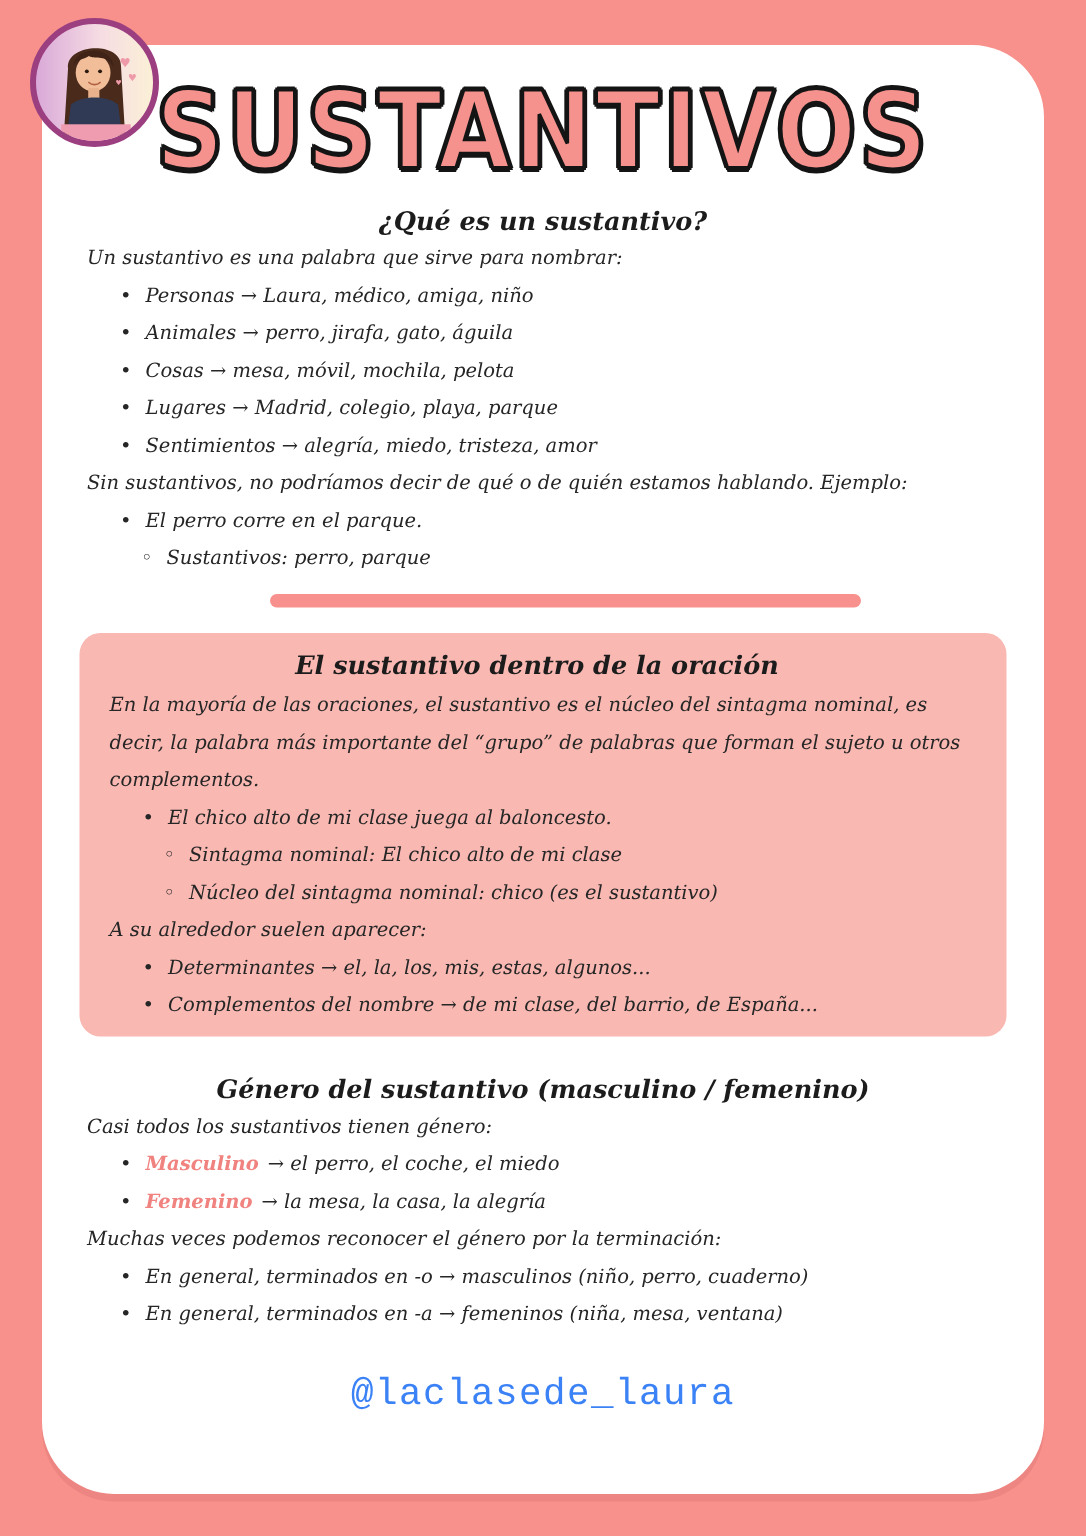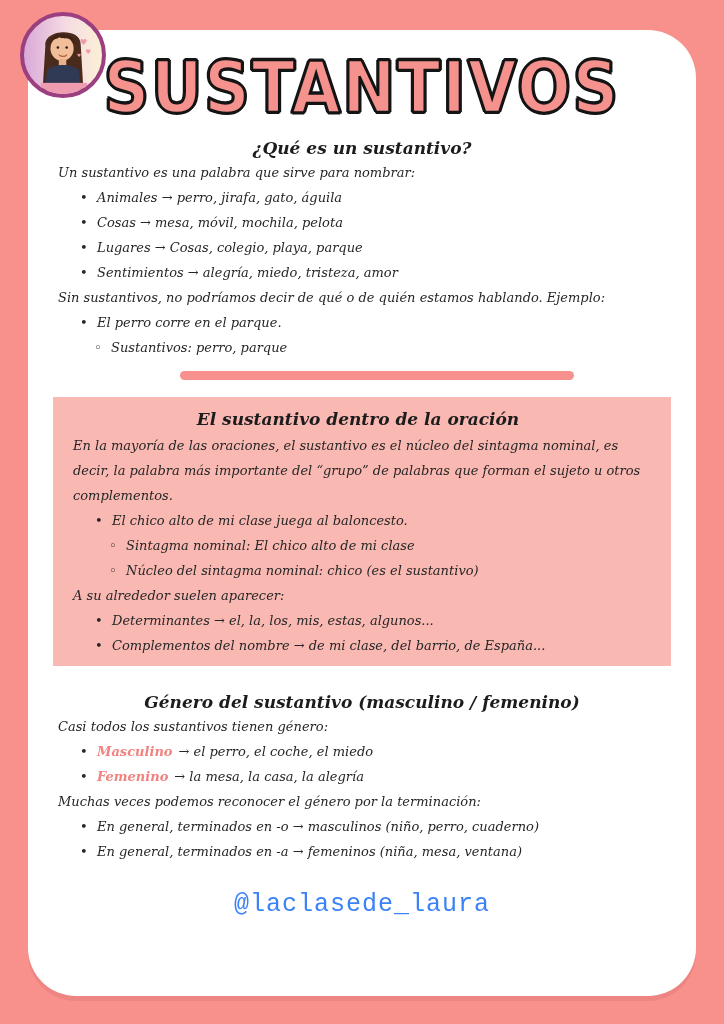--- a/index.html
+++ b/index.html
@@ -78,21 +78,21 @@
   .accent { color:#F0837F; font-weight:700; margin-right:6px; }
   .divider {
     width:394px; height:9px;
     background:#F8918D;
     border-radius:5px;
     margin:11px 0 0 122px;
   }
   .panel {
     margin:17px 25px 0 25px;
     background:#F9B8B2;
-    border-radius:0;
+    border-radius:14px;
     padding:10px 28px 8px 20px;
   }
   .panel h2 { margin-bottom:2px; }
   .gender-heading { margin-top:24px; }
   .footer {
     text-align:center;
     margin-top:26px;
     font-family:Liberation Mono, monospace;
     font-size:25px;
     letter-spacing:1px;
@@ -123,23 +123,24 @@
 
   <div class="title-wrap">
     <span class="title-text">SUSTANTIVOS</span>
   </div>
 
   <div class="content">
 
     <h2 class="h2-what">¿Qué es un sustantivo?</h2>
     <p class="body">Un sustantivo es una palabra que sirve para nombrar:</p>
     <ul class="lvl1">
+      <li class="dot">Personas → Laura, médico, amiga, niño</li>
       <li class="dot">Animales → perro, jirafa, gato, águila</li>
       <li class="dot">Cosas → mesa, móvil, mochila, pelota</li>
-      <li class="dot">Lugares → Cosas, colegio, playa, parque</li>
+      <li class="dot">Lugares → Madrid, colegio, playa, parque</li>
       <li class="dot">Sentimientos → alegría, miedo, tristeza, amor</li>
     </ul>
     <p class="body">Sin sustantivos, no podríamos decir de qué o de quién estamos hablando. Ejemplo:</p>
     <ul class="lvl1">
       <li class="dot">El perro corre en el parque.</li>
     </ul>
     <ul class="lvl2">
       <li class="circle">Sustantivos: perro, parque</li>
     </ul>
 

